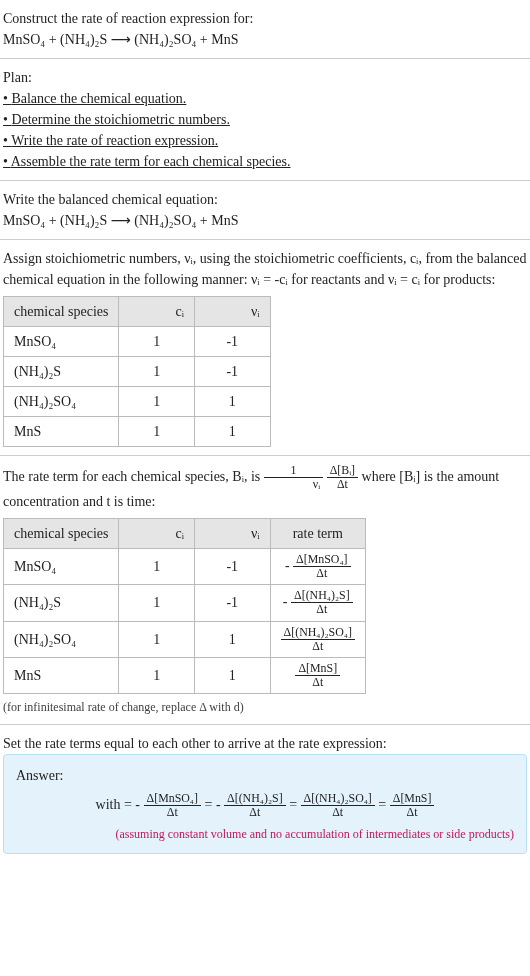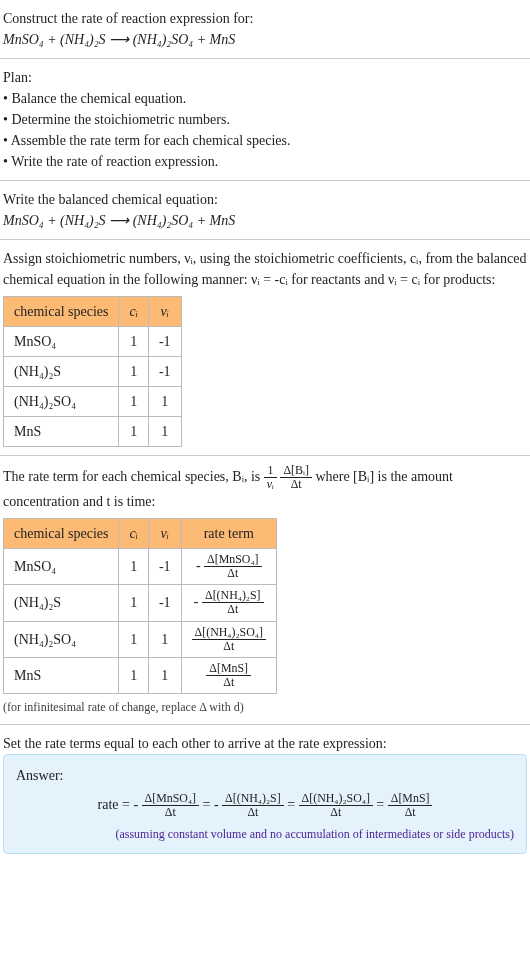--- a/index.html
+++ b/index.html
@@ -17,43 +17,43 @@
     }
     .section {
       padding: 8px 3px;
       border-bottom: 1px solid #ccc;
     }
     .section:first-child {
       border-top: none;
     }
     .equation {
       font-family: Georgia, serif;
-      font-style: italic;
     }
     .italic {
-      font-style: italic;
+      margin-left: 46px;
     }
     .plan-list {
       list-style: none;
+      text-decoration: underline;
     }
     .plan-list li:before {
       content: "• ";
     }
     table {
       border-collapse: collapse;
       margin-top: 6px;
     }
     th, td {
       border: 1px solid #bbb;
       padding: 4px 10px;
       text-align: center;
       font-weight: normal;
     }
     th {
-      background: #fdba74;
+      background: #e5e5e5;
     }
     .frac {
       display: inline-flex;
       flex-direction: column;
       text-align: center;
       vertical-align: middle;
       font-size: 0.85em;
       line-height: 1.1;
     }
     .frac .num {
@@ -71,42 +71,42 @@
     .answer-box {
       background: #e3f2fb;
       border: 1px solid #b8dff5;
       border-radius: 4px;
       padding: 10px 12px;
     }
     .answer-box .note {
       font-size: 12px;
       text-align: right;
       margin-top: 6px;
-      color: #4c1d95;
+      color: #be185d;
     }
     .rate-line {
       text-align: center;
       margin-top: 6px;
     }
   </style>
 </head>
 <body>
 
 <div class="section">
   <div>Construct the rate of reaction expression for:</div>
   <div class="equation">MnSO₄ + (NH₄)₂S ⟶ (NH₄)₂SO₄ + MnS</div>
 </div>
 
 <div class="section">
   <div>Plan:</div>
   <ul class="plan-list">
     <li>Balance the chemical equation.</li>
     <li>Determine the stoichiometric numbers.</li>
+    <li>Write the rate of reaction expression.</li>
     <li>Assemble the rate term for each chemical species.</li>
-    <li>Write the rate of reaction expression.</li>
   </ul>
 </div>
 
 <div class="section">
   <div>Write the balanced chemical equation:</div>
   <div class="equation">MnSO₄ + (NH₄)₂S ⟶ (NH₄)₂SO₄ + MnS</div>
 </div>
 
 <div class="section">
   <div>Assign stoichiometric numbers, νᵢ, using the stoichiometric coefficients, cᵢ, from the balanced chemical equation in the following manner: νᵢ = -cᵢ for reactants and νᵢ = cᵢ for products:</div>
@@ -214,21 +214,21 @@
   </tbody>
     </table>
   <div class="small-note">(for infinitesimal rate of change, replace Δ with d)</div>
 </div>
 
 <div class="section" style="border-bottom:none">
   <div>Set the rate terms equal to each other to arrive at the rate expression:</div>
   <div class="answer-box">
     <div>Answer:</div>
     <div class="rate-line">
-      <span>rate = </span>
+      <span>with = </span>
       <span>-</span>
       <span class="frac">
         <span class="num">Δ[MnSO₄]</span>
         <span class="den">Δt</span>
       </span>
       <span> = </span>
       <span>-</span>
       <span class="frac">
         <span class="num">Δ[(NH₄)₂S]</span>
         <span class="den">Δt</span>

